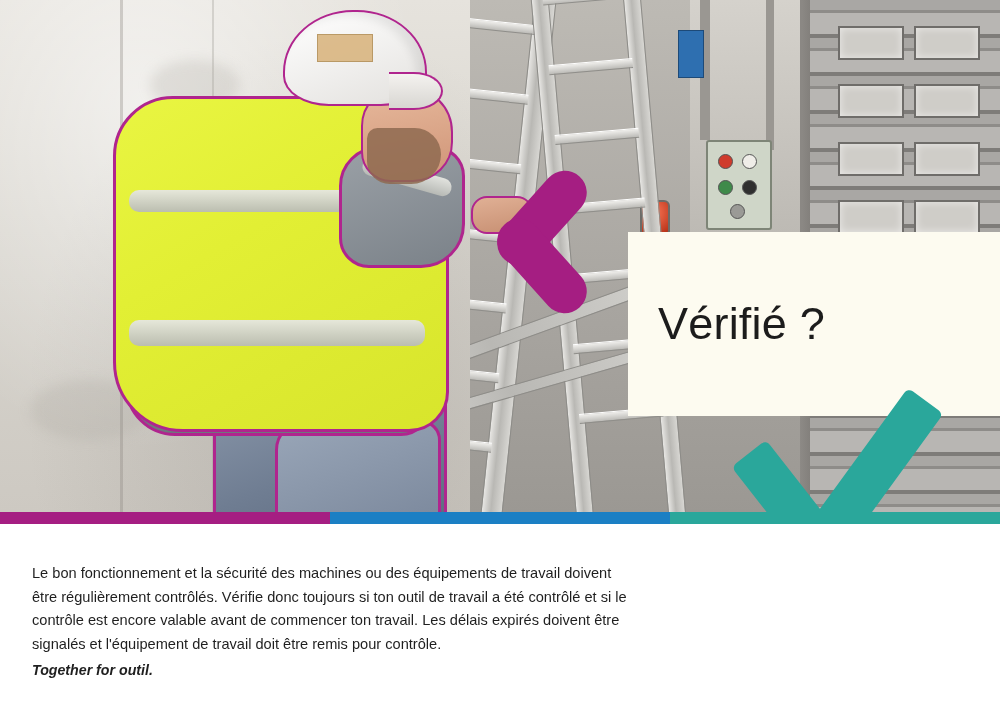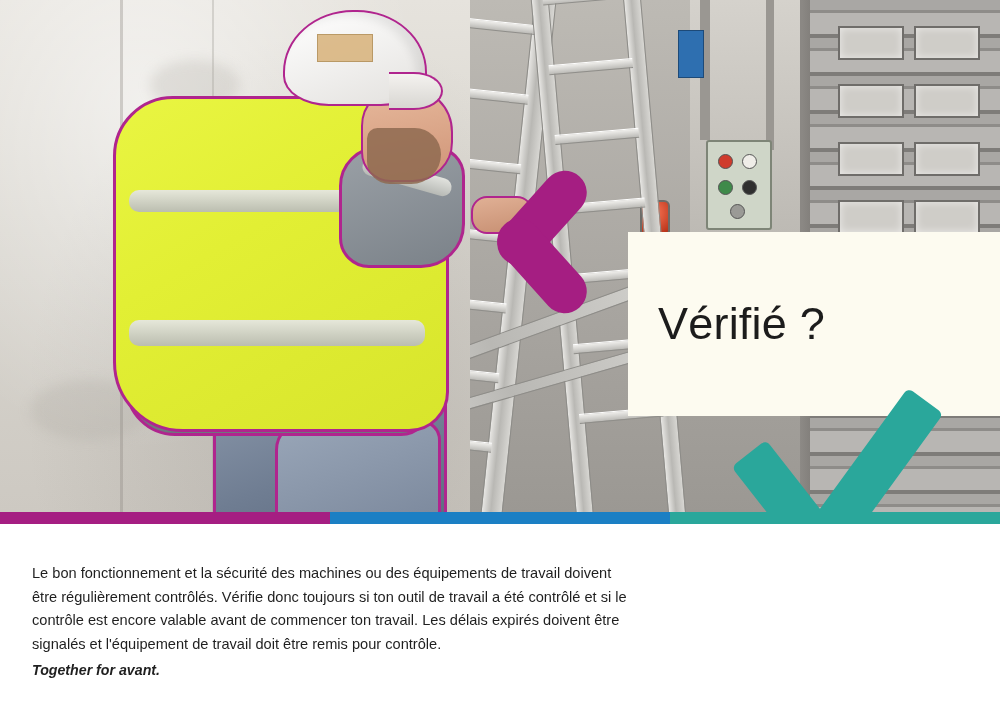--- a/index.html
+++ b/index.html
@@ -435,16 +435,16 @@
   </div>
 
   <div class="colorbar">
     <span style="width:330px; background:#a51e82;"></span>
     <span style="width:340px; background:#1b7fc4;"></span>
     <span style="width:330px; background:#2aa79b;"></span>
   </div>
 
   <div class="bottom">
     <div class="body-text">Le bon fonctionnement et la sécurité des machines ou des équipements de travail doivent être régulièrement contrôlés. Vérifie donc toujours si ton outil de travail a été contrôlé et si le contrôle est encore valable avant de commencer ton travail. Les délais expirés doivent être signalés et l'équipement de travail doit être remis pour contrôle.</div>
-    <div class="tagline">Together for avant.</div>
+    <div class="tagline">Together for outil.</div>
 
   </div>
 </div>
 
 </body></html>

